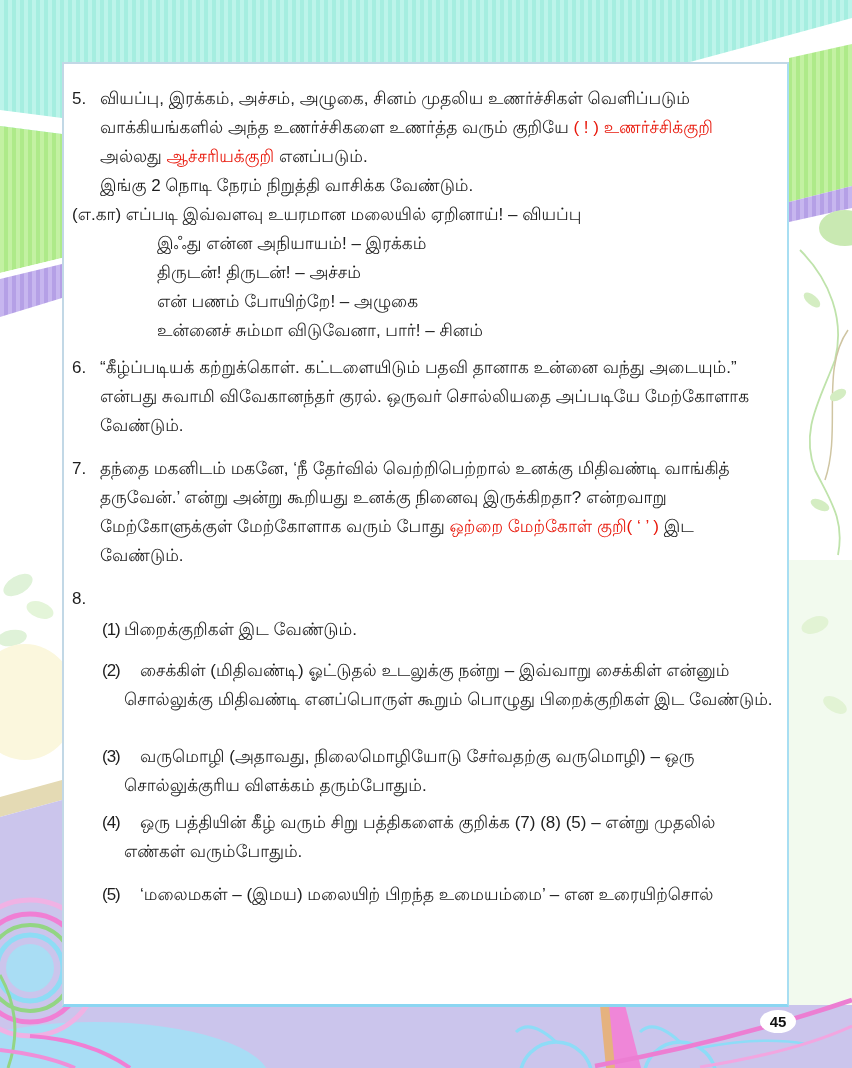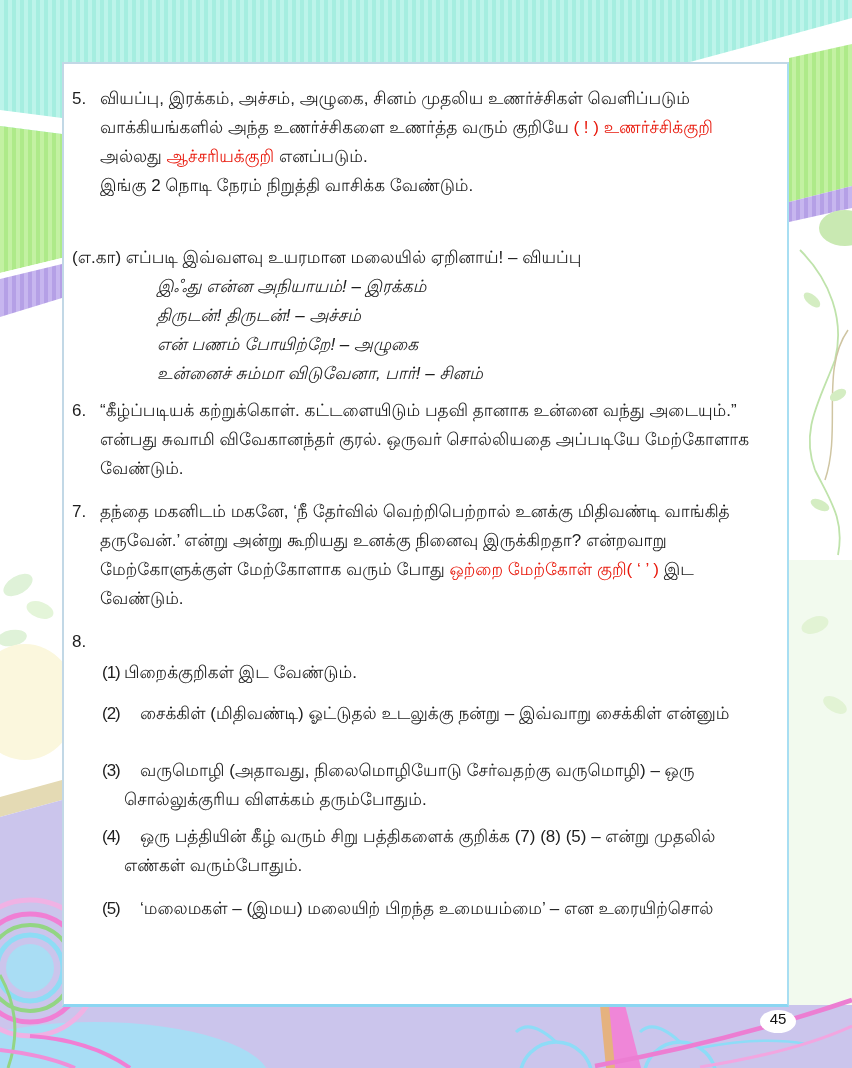--- a/index.html
+++ b/index.html
@@ -13,36 +13,36 @@
     background:#ffffff;z-index:2;
     border:2px solid #c2d8e6;border-right-color:#a8def2;border-bottom:3px solid #8bd6f2;
     padding:20px 10px 0 8px;
   }
   .items{font-size:17px;line-height:29px;}
   .item{display:flex;}
   .item .num{flex:0 0 28px;width:28px;}
   .item.sub{margin-left:30px;}
   .item.sub .num{flex:0 0 38px;width:38px;letter-spacing:-1px;}
   .line{white-space:normal;}
-  .line.ex{margin-left:57px;font-style:italic;}
-  .line.out{margin-left:-28px;margin-top:43px;}
+  .line.ex{margin-left:57px;}
+  .line.out{margin-left:-28px;}
   .line.cont{margin-left:-16px;}
   .red{color:var(--red,#e8180b);}
   [data-name="item-6"]{margin-top:8px;}
   [data-name="item-7"]{margin-top:14px;}
   [data-name="item-8"]{margin-top:14px;}
   [data-name="sub-item-1"]{margin-top:2px;}
   [data-name="sub-item-2"]{margin-top:12px;}
   [data-name="sub-item-3"]{margin-top:28px;}
   [data-name="sub-item-4"]{margin-top:8px;}
   [data-name="sub-item-5"]{margin-top:14px;}
   .page-badge{
     position:absolute;left:760px;top:1010px;width:36px;height:23px;border-radius:50%;
-    background:#ffffff;z-index:3;display:flex;justify-content:center;
-    font-size:15px;font-weight:normal;color:#111111;
+    background:#ffffff;z-index:3;display:flex;align-items:center;justify-content:center;
+    font-size:15px;font-weight:bold;color:#111111;
   }
 </style>
 </head>
 <body>
 
 <div class="canvas" data-name="page-canvas" style="--red: #e8180b;">
 
   <svg class="bg" width="852" height="1068" viewBox="0 0 852 1068" data-name="background-art" aria-hidden="true">
     <defs>
       <pattern id="cyanStripes" patternUnits="userSpaceOnUse" width="8" height="8">
@@ -165,20 +165,21 @@
         <div class="item sub" data-name="sub-item-1">
           <div class="num" data-name="list-number">(1)</div>
           <div class="body" data-name="item-body">
             <div class="line cont" data-name="text-line"><span data-name="text-segment">பிறைக்குறிகள் இட வேண்டும்.</span></div>
           </div>
         </div>
         <div class="item sub" data-name="sub-item-2">
           <div class="num" data-name="list-number">(2)</div>
           <div class="body" data-name="item-body">
             <div class="line" data-name="text-line"><span data-name="text-segment">சைக்கிள் (மிதிவண்டி) ஓட்டுதல் உடலுக்கு நன்று – இவ்வாறு சைக்கிள் என்னும்</span></div>
+            <div class="line cont" data-name="text-line"><span data-name="text-segment">சொல்லுக்கு மிதிவண்டி எனப்பொருள் கூறும் பொழுது பிறைக்குறிகள் இட வேண்டும்.</span></div>
           </div>
         </div>
         <div class="item sub" data-name="sub-item-3">
           <div class="num" data-name="list-number">(3)</div>
           <div class="body" data-name="item-body">
             <div class="line" data-name="text-line"><span data-name="text-segment">வருமொழி (அதாவது, நிலைமொழியோடு சேர்வதற்கு வருமொழி) – ஒரு</span></div>
             <div class="line cont" data-name="text-line"><span data-name="text-segment">சொல்லுக்குரிய விளக்கம் தரும்போதும்.</span></div>
           </div>
         </div>
         <div class="item sub" data-name="sub-item-4">

